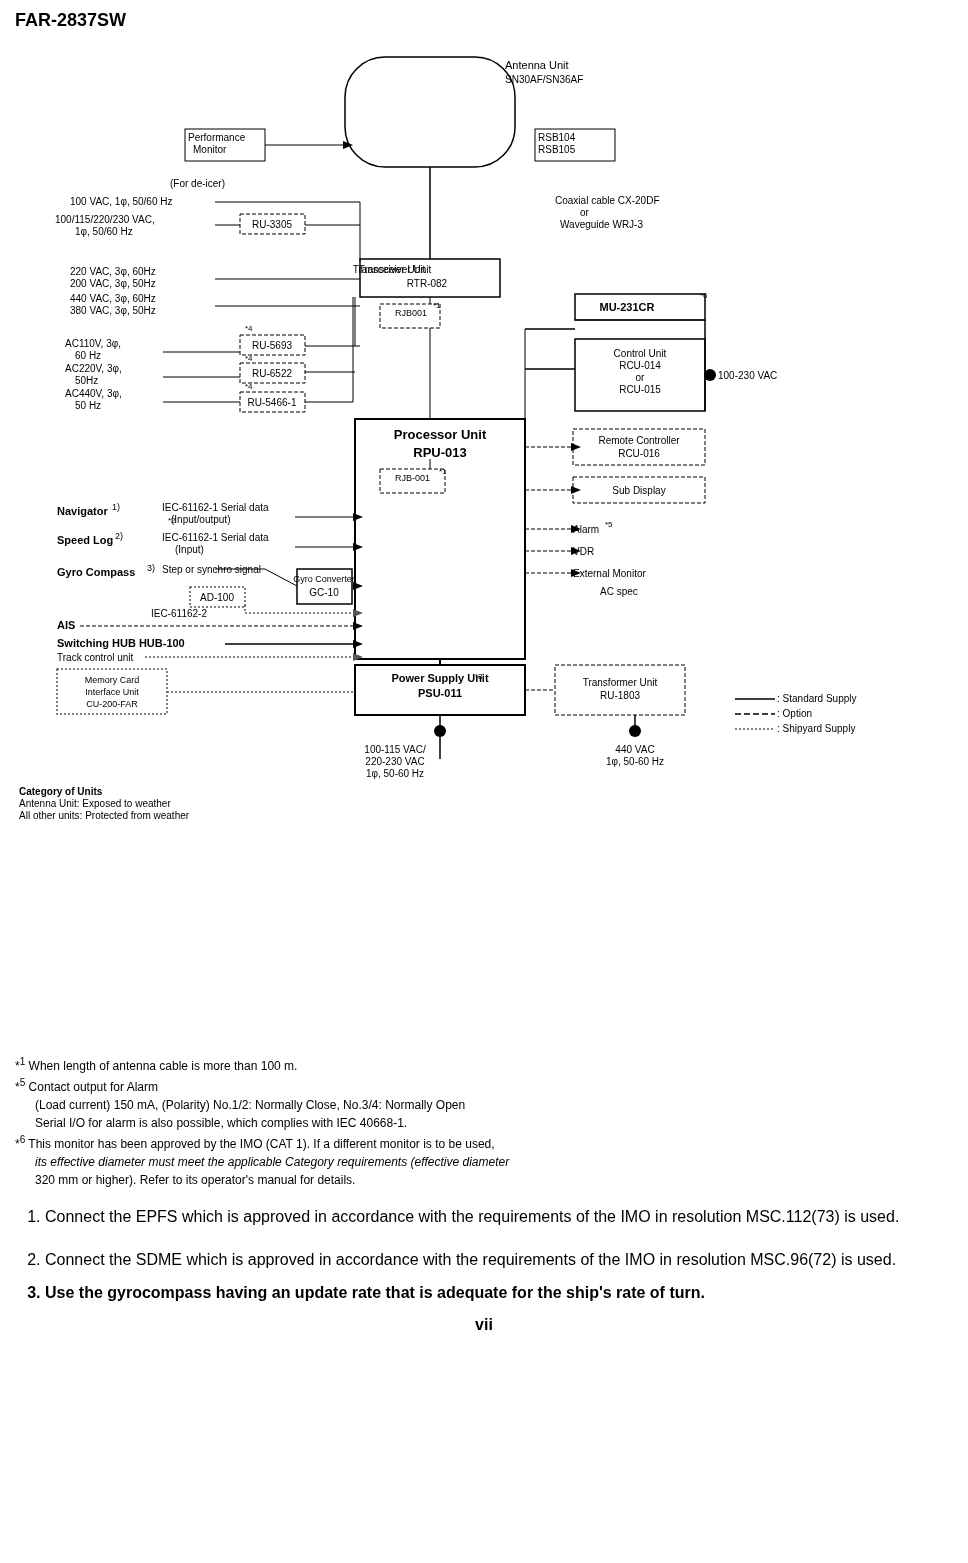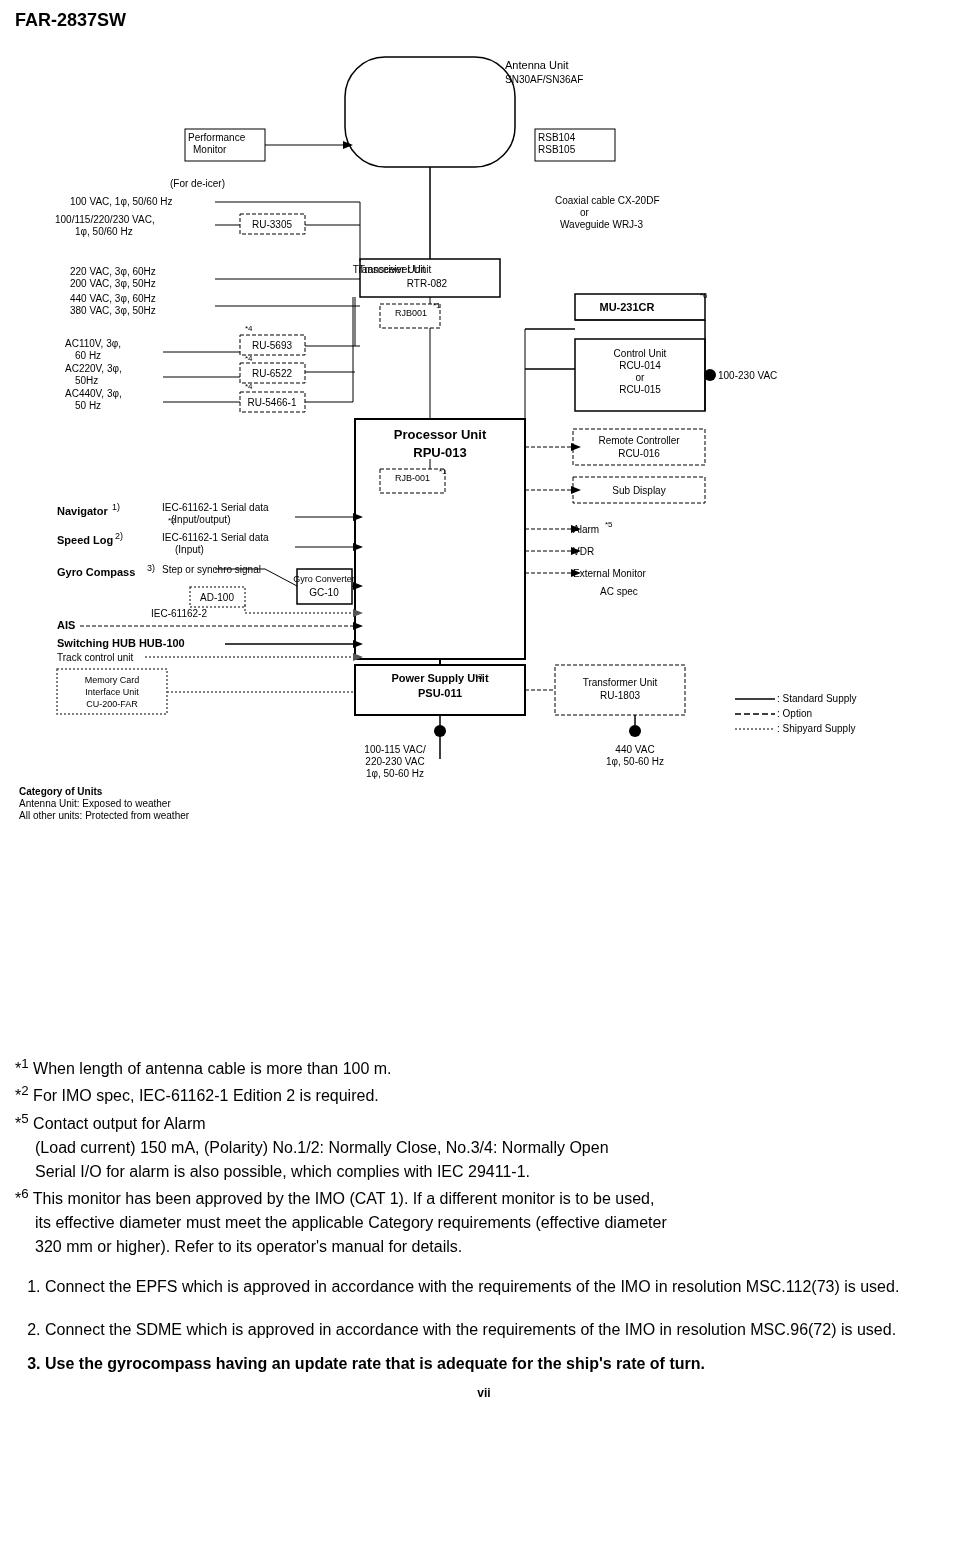--- a/index.html
+++ b/index.html
@@ -43,21 +43,21 @@
       font-size: 16px;
       line-height: 1.6;
     }
     .numbered-list li {
       margin-bottom: 8px;
     }
     .page-num {
       text-align: center;
       font-weight: bold;
       margin-top: 10px;
-      font-size: 12px;
+      font-size: 16px;
     }
   </style>
 </head>
 <body>
 
 <div class="page">
   <h1>FAR-2837SW</h1>
 
   <div class="diagram-area">
     <svg class="diagram-svg">
@@ -292,28 +292,27 @@
 
       <line x1="720" y1="675" x2="760" y2="675" stroke="black" stroke-width="1.5" stroke-dasharray="6,3"></line>
       <text x="762" y="678" font-size="10" font-family="Arial">: Option</text>
 
       <line x1="720" y1="690" x2="760" y2="690" stroke="#555" stroke-width="1.5" stroke-dasharray="2,2"></line>
       <text x="762" y="693" font-size="10" font-family="Arial">: Shipyard Supply</text>
 
     </svg>
   </div>
 
-  <div class="footnote-section" style="margin-top: 15px; font-size: 16px; line-height: 1.5;">
+  <div class="footnote-section" style="margin-top: 15px; font-size: 12px; line-height: 1.5;">
     <div>*<sup>1</sup> When length of antenna cable is more than 100 m.</div>
-    <div>*<sup>2</sup> For IMO spec, IEC-61162-1 Edition 2 is required.</div>
     <div>*<sup>5</sup> Contact output for Alarm</div>
     <div style="padding-left:20px;">(Load current) 150 mA, (Polarity) No.1/2: Normally Close, No.3/4: Normally Open</div>
-    <div style="padding-left:20px;">Serial I/O for alarm is also possible, which complies with IEC 29411-1.</div>
+    <div style="padding-left:20px;">Serial I/O for alarm is also possible, which complies with IEC 40668-1.</div>
     <div>*<sup>6</sup> This monitor has been approved by the IMO (CAT 1). If a different monitor is to be used,</div>
-    <div style="padding-left:20px;">its effective diameter must meet the applicable Category requirements (effective diameter</div>
+    <div style="padding-left:20px;font-style:italic;">its effective diameter must meet the applicable Category requirements (effective diameter</div>
     <div style="padding-left:20px;">320 mm or higher). Refer to its operator's manual for details.</div>
   </div>
 
   <ol class="numbered-list" style="font-size: 16px; margin-top: 15px; padding-left: 30px; line-height: 1.6;">
     <li style="margin-bottom: 16px;">
       <span>Connect the EPFS which is approved in accordance with the requirements of the IMO in resolution MSC.112(73) is used.</span>
     </li>
     <li style="margin-bottom: 8px; margin-top: 17px;">
       <span>Connect the SDME which is approved in accordance with the requirements of the IMO in resolution MSC.96(72) is used.</span>
     </li>

